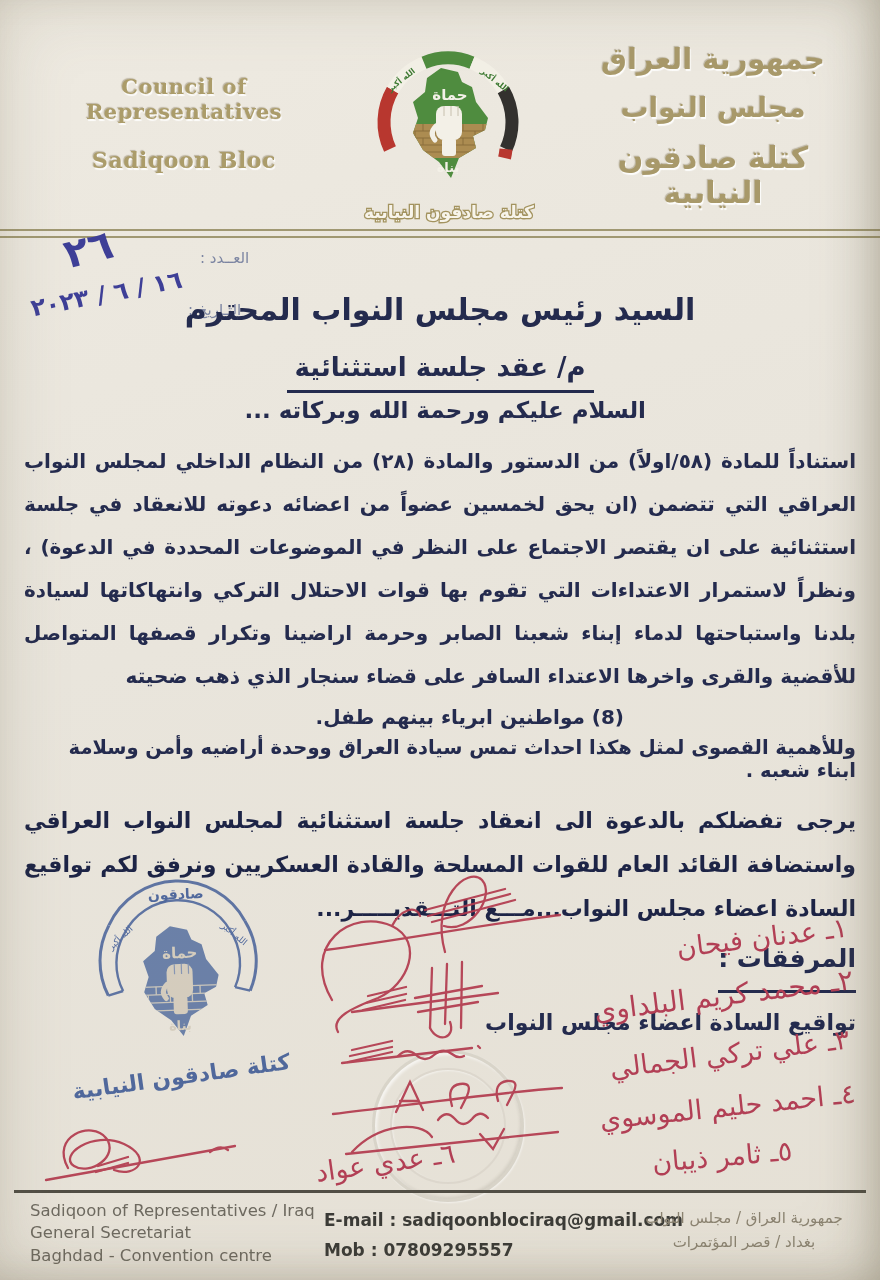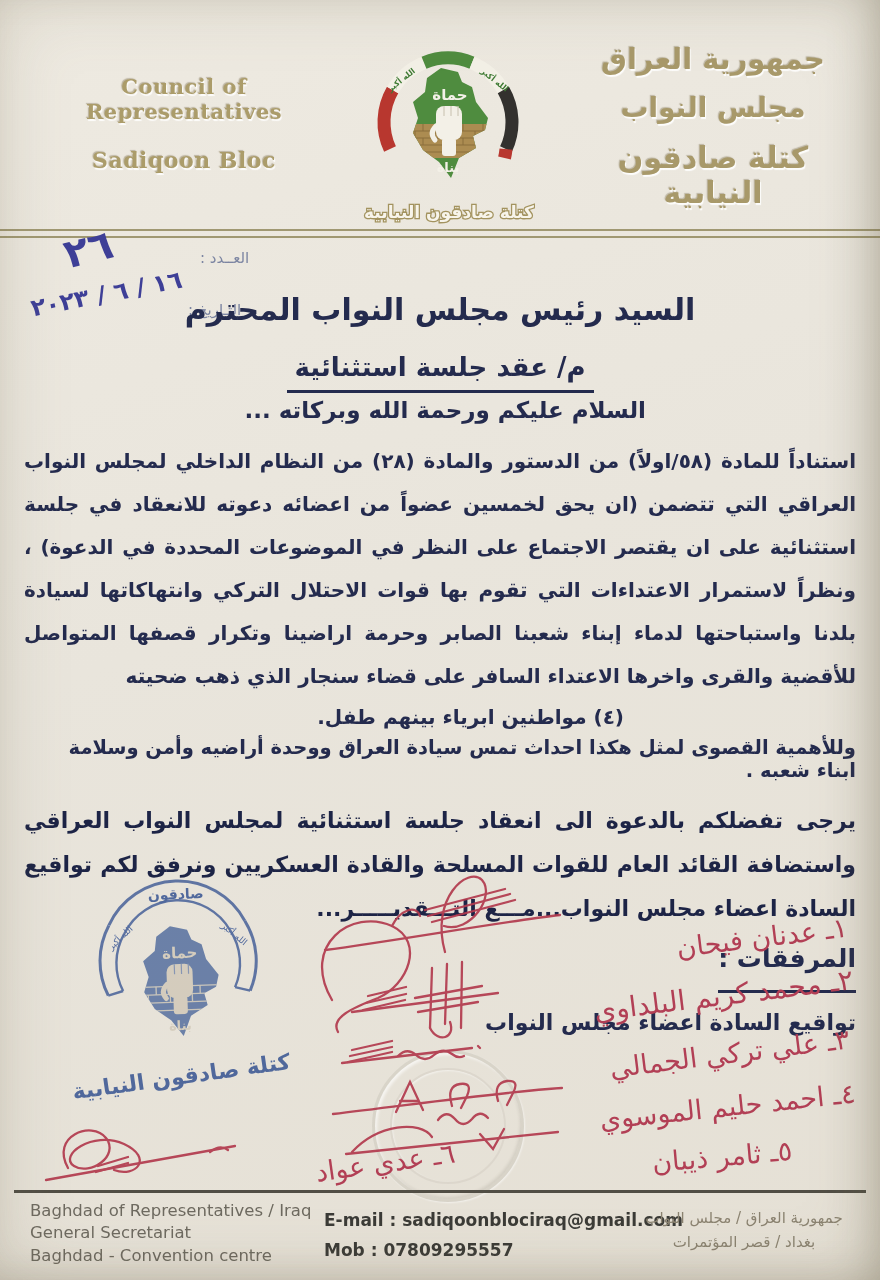--- a/index.html
+++ b/index.html
@@ -127,21 +127,21 @@
   <div class="ref-label ref-num-label">العــدد :</div>
   <div class="ref-hand ref-num-val">٢٦</div>
   <div class="ref-label ref-date-label">التـاريخ :</div>
   <div class="ref-hand ref-date-val">١٦ / ٦ / ٢٠٢٣</div>
 
   <div class="letter">
     <div class="addressee">السيد رئيس مجلس النواب المحترم</div>
     <div class="subject">م/ عقد جلسة استثنائية</div>
     <div class="greeting">السلام عليكم ورحمة الله وبركاته ...</div>
     <div class="p1">استناداً للمادة (٥٨/اولاً) من الدستور والمادة (٢٨) من النظام الداخلي لمجلس النواب العراقي التي تتضمن (ان يحق لخمسين عضواً من اعضائه دعوته للانعقاد في جلسة استثنائية على ان يقتصر الاجتماع على النظر في الموضوعات المحددة في الدعوة) ، ونظراً لاستمرار الاعتداءات التي تقوم بها قوات الاحتلال التركي وانتهاكاتها لسيادة بلدنا واستباحتها لدماء إبناء شعبنا الصابر وحرمة اراضينا وتكرار قصفها المتواصل للأقضية والقرى واخرها الاعتداء السافر على قضاء سنجار الذي ذهب ضحيته</div>
-    <div class="p1-tail">(٤) مواطنين ابرياء بينهم طفل.</div>
+    <div class="p1-tail">(8) مواطنين ابرياء بينهم طفل.</div>
     <div class="p2">وللأهمية القصوى لمثل هكذا احداث تمس سيادة العراق ووحدة أراضيه وأمن وسلامة ابناء شعبه .</div>
     <div class="p3">يرجى تفضلكم بالدعوة الى انعقاد جلسة استثنائية لمجلس النواب العراقي واستضافة القائد العام للقوات المسلحة والقادة العسكريين ونرفق لكم تواقيع السادة اعضاء مجلس النواب...مـــع التـــقديـــــر...</div>
     <div class="attachments">المرفقات :</div>
     <div class="sig-heading">تواقيع السادة اعضاء مجلس النواب</div>
   </div>
 
   <div class="embossed-seal"></div>
 
   <div class="stamp-wrap">
     <svg viewBox="0 0 258 240" width="258" height="240">
@@ -218,21 +218,21 @@
     <g fill="none" stroke="#b23a4e" stroke-width="2.3" stroke-linecap="round" opacity="0.92">
       <path d="M28,52 C10,20 52,4 66,22 C80,40 50,60 34,50 C18,40 52,14 84,28 C114,42 96,62 74,54"></path>
       <path d="M6,64 L195,30"></path>
       <path d="M58,50 l30,-9 M56,56 l32,-9"></path>
       <path d="M170,36 q10,-8 18,-2"></path>
     </g>
   </svg>
 
   <div class="footer-rule"></div>
   <div class="footer-en">
-    <div>Baghdad of Representatives / Iraq</div>
+    <div>Sadiqoon of Representatives / Iraq</div>
     <div>General Secretariat</div>
     <div>Baghdad - Convention centre</div>
   </div>
   <div class="footer-contact">
     <div>
       <span>E-mail :</span>
       <span>sadiqoonblociraq@gmail.com</span>
     </div>
     <div>
       <span>Mob :</span>

